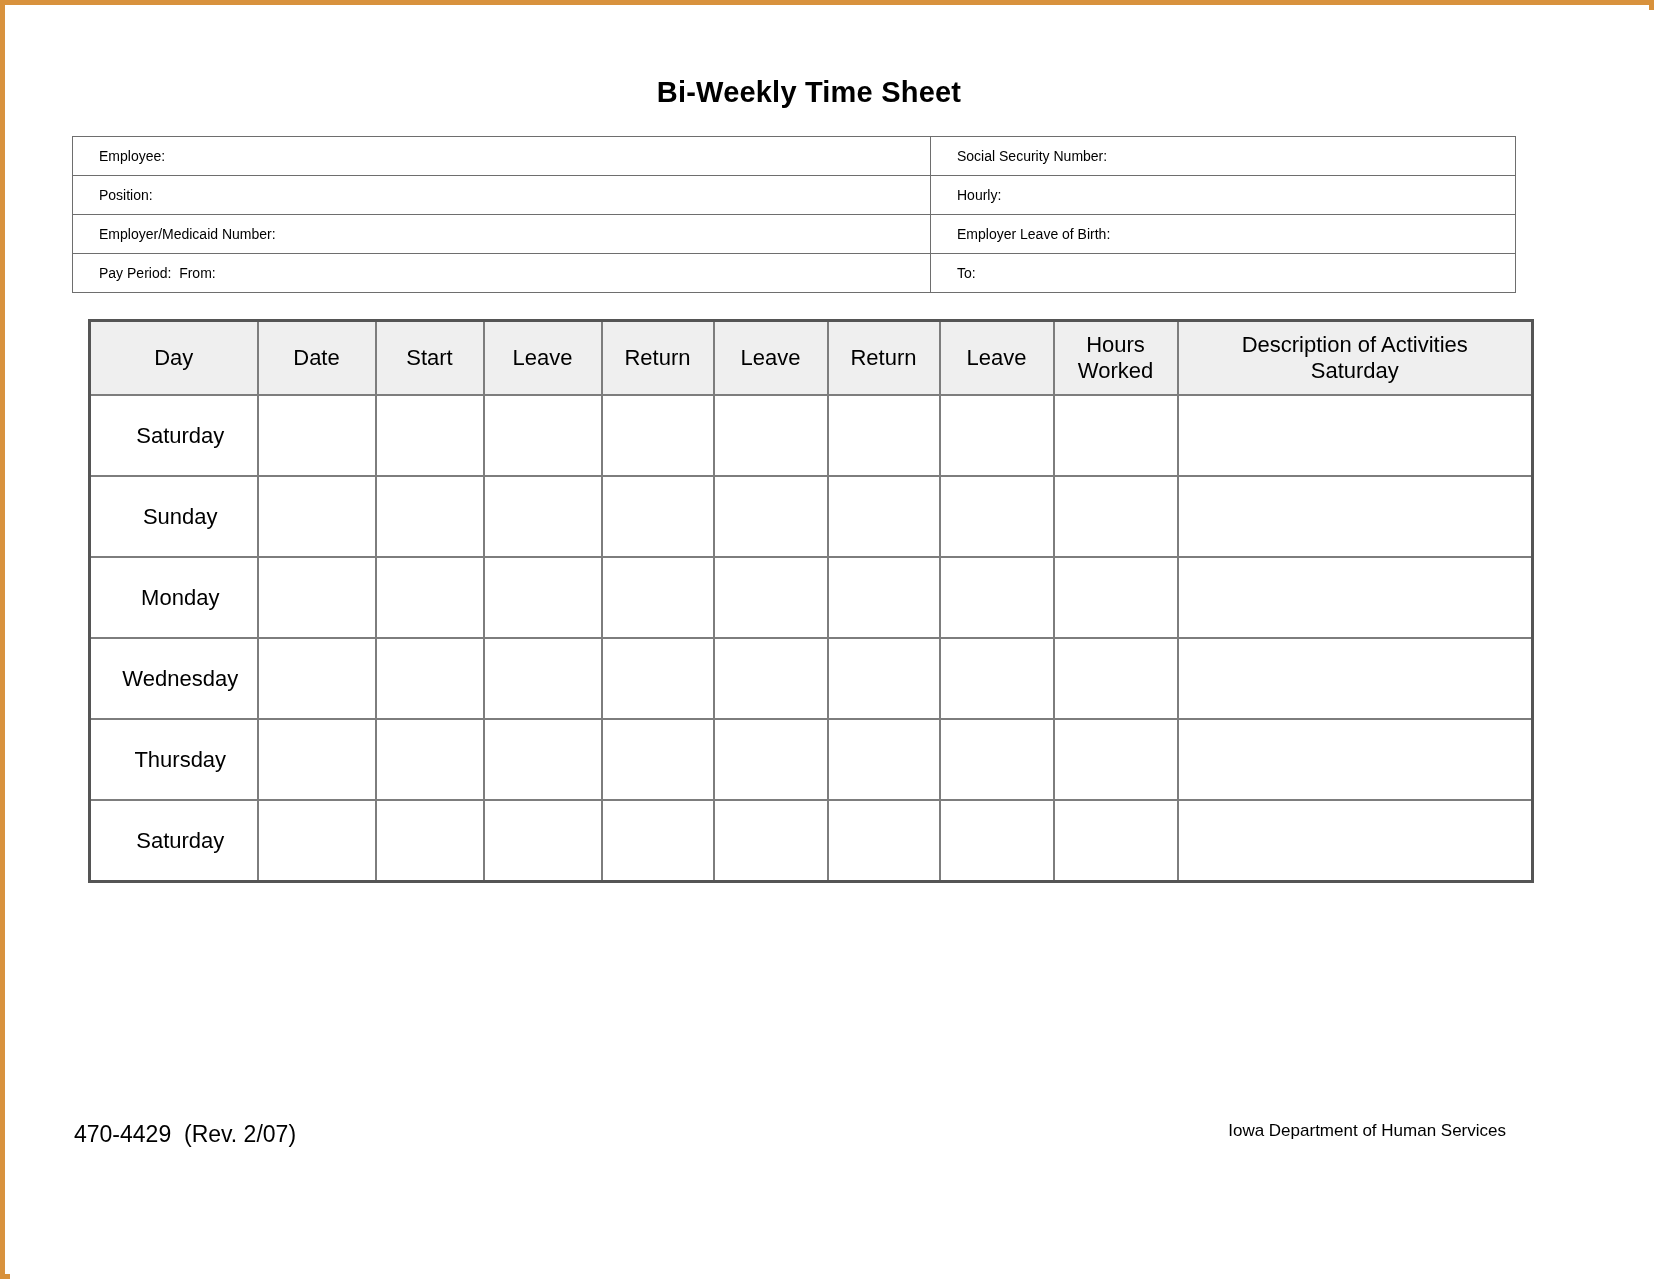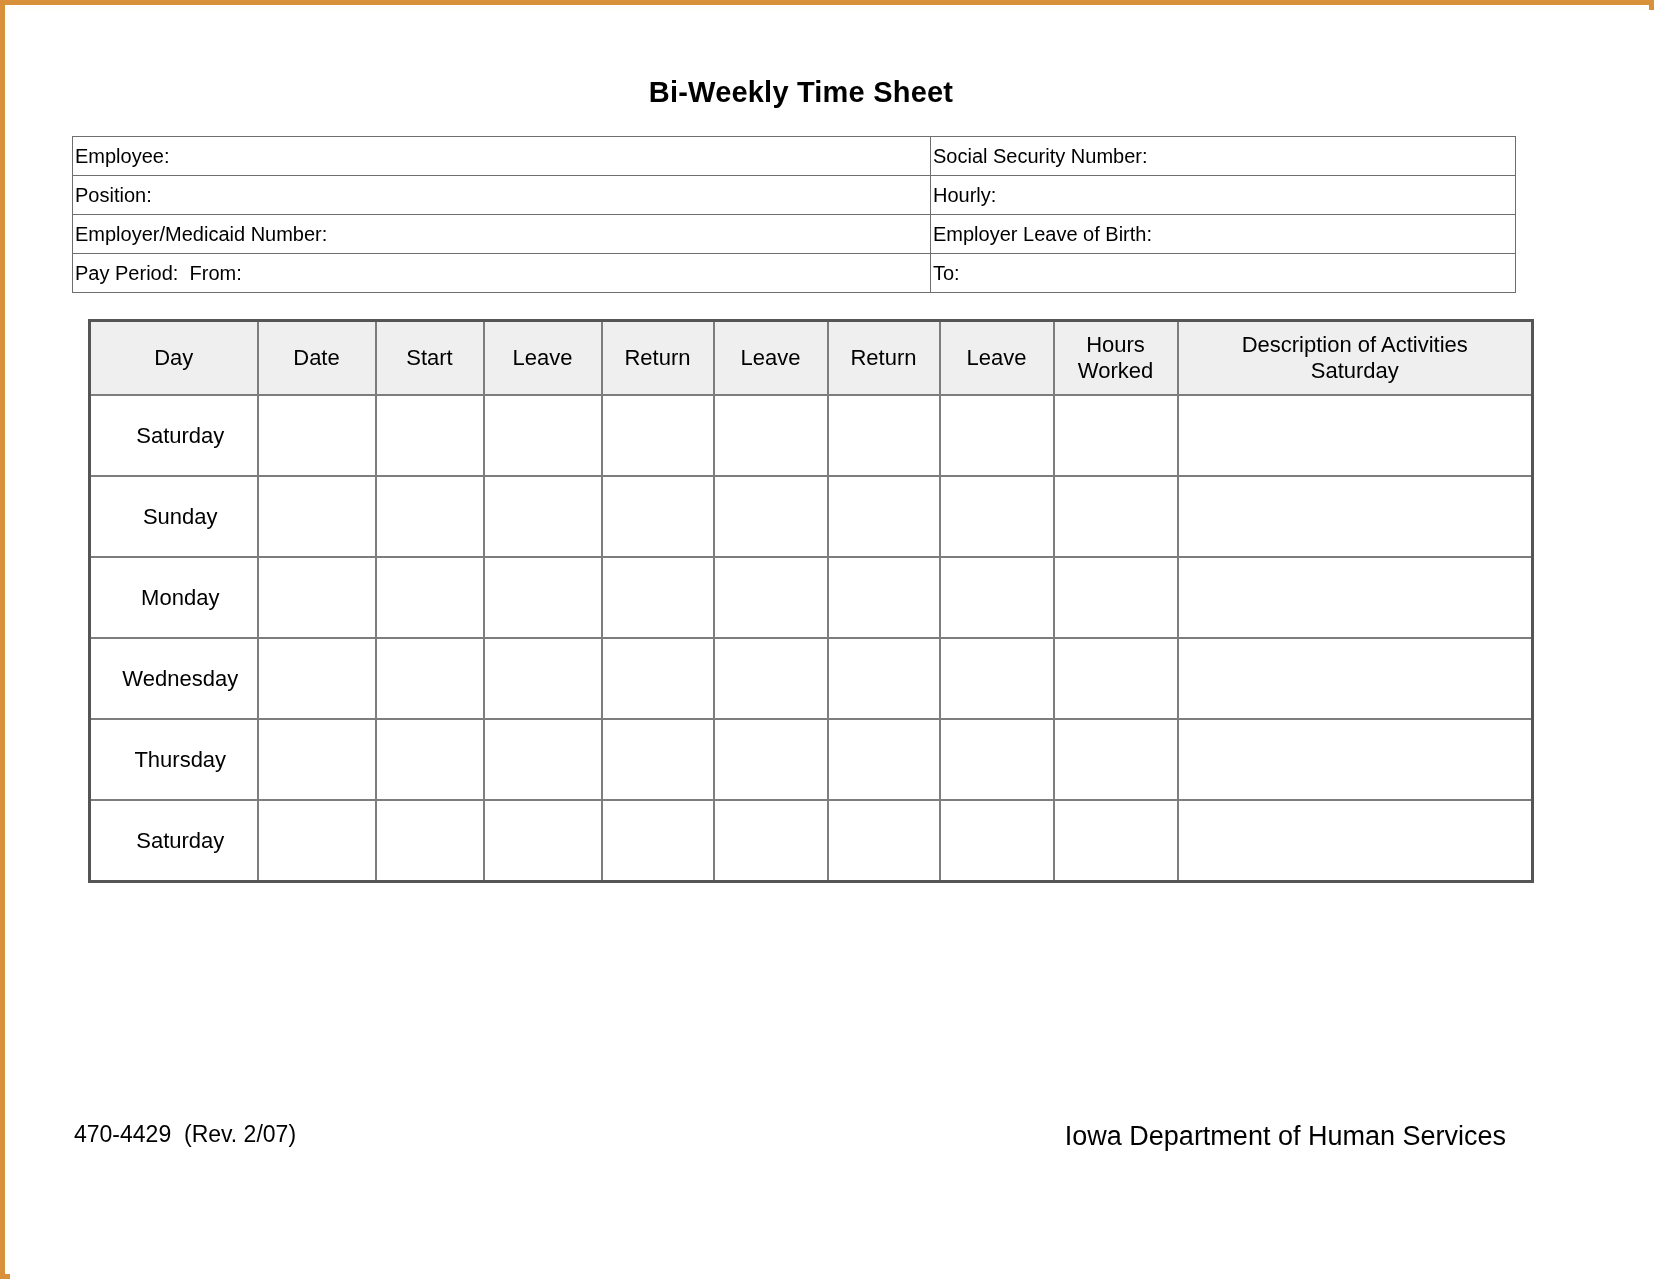--- a/index.html
+++ b/index.html
@@ -32,43 +32,43 @@
     left: 5px;
     top: 5px;
     width: 1644px;
     height: 1269px;
     background: #ffffff;
   }
 
   
   .doc-title {
     position: absolute;
-    left: 8px;
+    left: 16px;
     top: 66px;
     width: 1566px;
     text-align: center;
     font-size: 29px;
     font-weight: bold;
     letter-spacing: 0.2px;
   }
 
   
   .info-table {
     position: absolute;
     left: 62px;
     top: 126px;
     width: 1443px;
     border-collapse: collapse;
     table-layout: fixed;
   }
   .info-table td {
     border: 1px solid #6e6e6e;
     height: 38px;
-    padding: 0 0 0 2px;
-    font-size: 20px;
+    padding: 0 0 0 26px;
+    font-size: 14px;
     vertical-align: middle;
     white-space: pre;
   }
   .info-left  { width: 858px; }
   .info-right { width: 585px; }
 
   
   .grid-table {
     position: absolute;
     left: 62px;
@@ -118,21 +118,21 @@
     position: absolute;
     left: 64px;
     top: 1111px;
     font-size: 23px;
     white-space: pre;
   }
   .footer-right {
     position: absolute;
     right: 148px;
     top: 1111px;
-    font-size: 27px;
+    font-size: 17px;
     white-space: pre;
   }
 </style>
 </head>
 <body>
 
 <div class="page-frame">
   <div class="page-inner">
 
     <div class="doc-title">Bi-Weekly Time Sheet</div>

